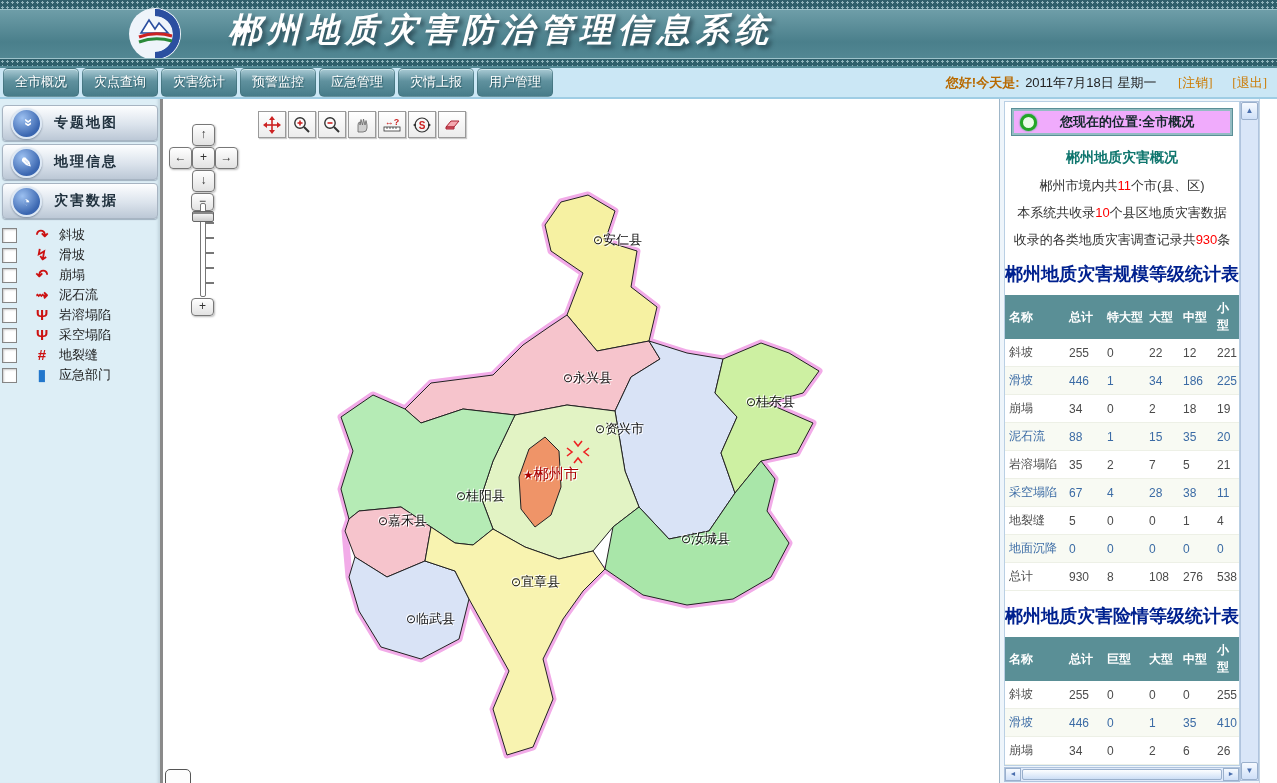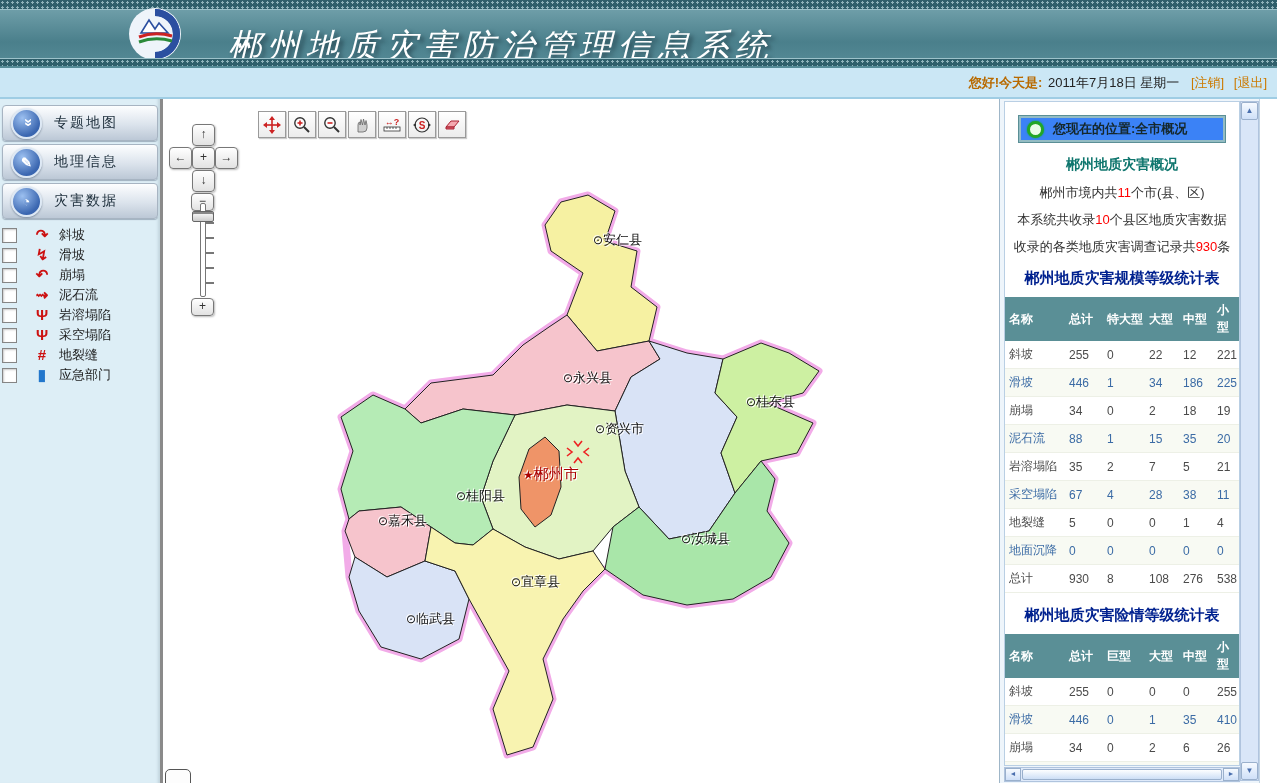--- a/index.html
+++ b/index.html
@@ -5,46 +5,46 @@
   html,body{margin:0;padding:0;background:#fff;font-family:"Liberation Sans",sans-serif;}
   .page{width:1277px;height:783px;overflow:hidden;display:flex;flex-direction:column;position:relative;background:#fff;}
 
   
   .hdr{height:68px;position:relative;background:linear-gradient(#79a7b1,#4a7f8b 62%,#578d99);flex:none;}
   .hdr:before,.hdr:after{content:"";position:absolute;left:0;right:0;height:9px;
      background:#2f5f6b radial-gradient(circle,#8fb3bb 1px,transparent 1.4px);background-size:5px 5px;}
   .hdr:before{top:0;border-bottom:1px solid #9cc2ca;}
   .hdr:after{bottom:2px;height:7px;border-top:1px solid #9cc2ca;}
   .logo{position:absolute;left:128px;top:7px;width:54px;height:54px;}
-  .title{position:absolute;left:228px;top:24px;font-family:"DejaVu Serif",serif;font-style:italic;font-weight:normal;
+  .title{position:absolute;left:228px;top:8px;font-family:"DejaVu Serif",serif;font-style:italic;font-weight:bold;
      font-size:33px;color:#fff;letter-spacing:6px;text-shadow:3px 3px 4px rgba(20,40,50,.65);white-space:nowrap;}
 
   
   .nav{height:29px;background:#cbe7f5;border-bottom:2px solid #9fcde4;display:flex;align-items:flex-end;flex:none;position:relative;}
   .tabs{display:flex;gap:3px;margin-left:3px;}
   .tab{padding:4px 11px 5px;font-size:13px;color:#fff;cursor:pointer;border:1px solid #39687291;border-radius:5px;
      background:linear-gradient(#aacbd5,#5f919e 45%,#477c89);box-shadow:inset 0 1px 0 rgba(240,255,255,.6);
      text-shadow:1px 1px 1px #2a5a66;white-space:nowrap;}
   .userline{position:absolute;right:10px;top:6px;font-size:13px;white-space:nowrap;}
   .greet{color:#b86a00;font-weight:bold;}
   .dateval{color:#222;margin:0 2px;}
-  .olink{color:#cc7a00;text-decoration:none;margin-left:6px;cursor:pointer;}
+  .olink{color:#cc7a00;text-decoration:none;margin-left:16px;cursor:pointer;font-family:Liberation Serif, serif;}
 
   
   .main{flex:1;display:flex;min-height:0;}
 
   
   .sb{width:160px;flex:none;background:#ddeef6;border-right:3px solid #8a8a8a;box-shadow:inset -4px 0 3px -2px #c2d4dd;padding-top:4px;}
   .acc{margin:2px 2px 3px 2px;height:34px;border:1px solid #a7b4c2;border-radius:4px;display:flex;align-items:center;
      background:linear-gradient(#fdfeff,#dbe3ec 55%,#bcc8d6);box-shadow:0 1px 1px #9fb0bf;cursor:pointer;}
   .accicon{width:27px;height:27px;border-radius:50%;margin:0 12px 0 8px;display:flex;align-items:center;justify-content:center;
      background:radial-gradient(circle at 35% 30%,#9cc0f0,#3a66b0 70%);color:#fff;font-weight:bold;font-size:13px;
      border:2px solid #dde8f4;box-shadow:0 1px 2px #7e8ea0;}
   .chev{display:inline-block;transform:rotate(-90deg);font-size:15px;letter-spacing:-2px;}
-  .acclbl{font-size:14px;font-weight:normal;color:#21323f;letter-spacing:2px;}
+  .acclbl{font-size:14px;font-weight:bold;color:#21323f;letter-spacing:2px;}
   .layers{margin-top:6px;}
   .layer-row{display:flex;align-items:center;height:20px;margin:0 0 0 2px;cursor:default;}
   .cb{width:13px;height:13px;background:#fff;border:1px solid #858585;box-shadow:inset 1px 1px 2px #c9c9c9;flex:none;cursor:pointer;}
   .licon{width:22px;text-align:center;margin:0 6px 0 14px;font-size:15px;font-weight:bold;color:#cc1111;flex:none;line-height:18px;}
   .licon.blue{color:#2277cc;}
   .llabel{font-size:13px;color:#1c1c1c;}
 
   
   .maparea{flex:1;position:relative;background:#fff;min-width:0;overflow:hidden;}
   .mbtn{position:absolute;width:21px;height:20px;border:1px solid #777;border-radius:4px;color:#333;
@@ -63,28 +63,28 @@
      text-shadow:1px 1px 0 #fff,-1px -1px 0 #fff;}
   .maplbl .mk{font-size:12px;}
   .maplbl.city{color:#aa0000;font-size:15px;}
   .ovbtn{position:absolute;left:2px;bottom:-8px;width:24px;height:20px;border:1px solid #555;border-radius:5px;
      background:#fdfdfd;cursor:pointer;}
 
   
   .rpanel{width:277px;flex:none;display:flex;background:#eef5fb;border-left:1px solid #9fb6c8;}
   .rmain{flex:1;display:flex;flex-direction:column;min-width:0;padding:2px 0 0 4px;}
   .rcontent{flex:1;background:#fff;border:1px solid #b9cfe4;overflow:hidden;font-size:13px;}
-  .locbar{margin:14px;background:#3b82f6;border:2px solid #94bcc3;outline:1px solid #5a8f96;height:22px;
-     display:flex;align-items:center;padding:0 6px;color:#15282c;font-weight:bold;font-size:13px;}
+  .locbar{margin:7px;background:#f0abfc;border:2px solid #94bcc3;outline:1px solid #5a8f96;height:22px;
+     display:flex;align-items:center;padding:0 6px;color:#15282c;font-weight:bold;font-size:13px;gap:14px;}
   .greenring{width:11px;height:11px;border-radius:50%;border:3px solid #23a626;background:#eafce8;margin-right:9px;
      box-shadow:0 0 2px #0a4;flex:none;}
   .ovtitle{color:#0f766e;font-weight:bold;font-size:14px;text-align:center;margin:14px 0 10px;font-family:"Liberation Sans",sans-serif;}
   .ovline{text-align:center;color:#333;margin:9px 8px;font-size:13px;}
   .rednum{color:#f00;}
-  .tbltitle{color:#00218f;font-weight:bold;font-size:15px;text-align:center;margin:13px 0 9px;}
+  .tbltitle{color:#00218f;font-weight:bold;font-size:18px;text-align:center;margin:13px 0 9px;}
   table.stat{width:234px;margin:0 auto;border-collapse:collapse;font-size:12px;table-layout:fixed;}
   table.stat th{background:#5a8f96;color:#fff;font-weight:bold;padding:5px 0 5px 4px;text-align:left;font-size:12px;}
   table.stat td{padding:5px 0 5px 4px;border-bottom:1px solid #edf0e6;}
   table.stat col.c0{width:60px;} table.stat col.c1{width:38px;} table.stat col.c2{width:42px;}
   table.stat col.c3{width:34px;} table.stat col.c4{width:34px;} table.stat col.c5{width:26px;}
   tr.row-dark td{color:#4b4b4b;background:#fff;}
   tr.row-blue td{color:#3b6ba5;background:#f8faf3;}
 
   .vscroll{width:17px;flex:none;background:#d9e6f8;border:1px solid #b0c4de;display:flex;flex-direction:column;
      justify-content:space-between;align-items:center;margin:2px 0;}
@@ -107,20 +107,29 @@
       <path d="M27 2 A25 25 0 0 1 27 52 L27 45 A18 18 0 0 0 27 9 Z" fill="#2b4fa0"></path>
       <path d="M27 52 A25 25 0 0 1 27 2 L27 9 A18 18 0 0 0 27 45 Z" fill="#2b4fa0" transform="rotate(180 27 27)"></path>
       <path d="M13 26 L21 13 L27 22 L31 16 L40 26 Z" fill="#fff" stroke="#2b4fa0" stroke-width="1.6"></path>
       <path d="M11 30 Q27 24 44 29" stroke="#c22" stroke-width="3" fill="none"></path>
       <path d="M11 35 Q27 29 44 34" stroke="#2a8a3a" stroke-width="3" fill="none"></path>
     </svg>
     <div class="title">郴州地质灾害防治管理信息系统</div>
   </div>
 
   <div class="nav">
+    <div class="tabs">
+      <div class="tab">全市概况</div>
+      <div class="tab">灾点查询</div>
+      <div class="tab">灾害统计</div>
+      <div class="tab">预警监控</div>
+      <div class="tab">应急管理</div>
+      <div class="tab">灾情上报</div>
+      <div class="tab">用户管理</div>
+    </div>
     <div class="userline">
       <span class="greet">您好!今天是:</span>
       <span class="dateval">2011年7月18日 星期一</span>
       <a class="olink">[注销]</a>
       <a class="olink">[退出]</a>
     </div>
   </div>
 
   <div class="main">
 

